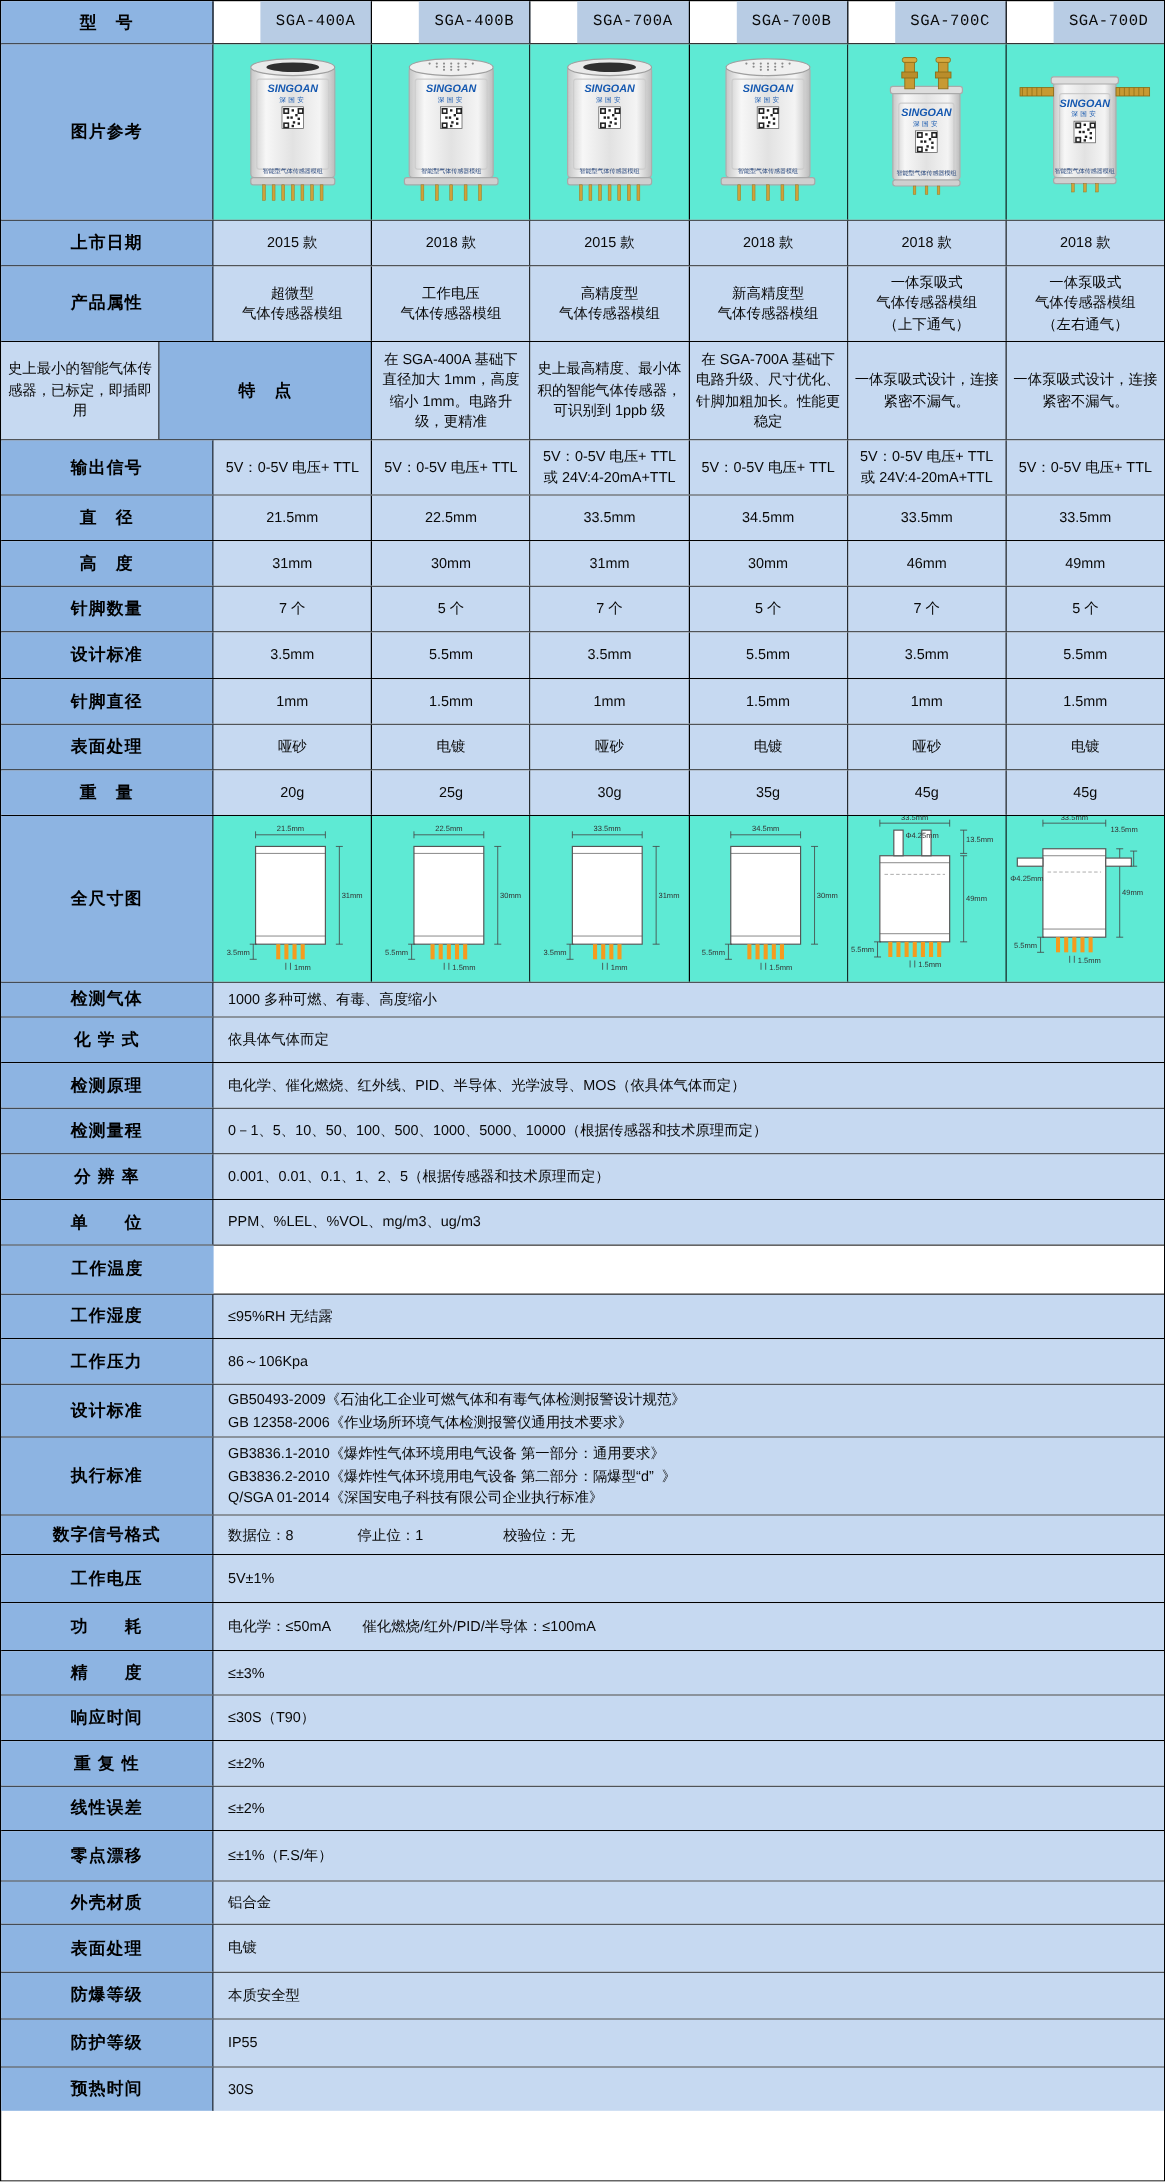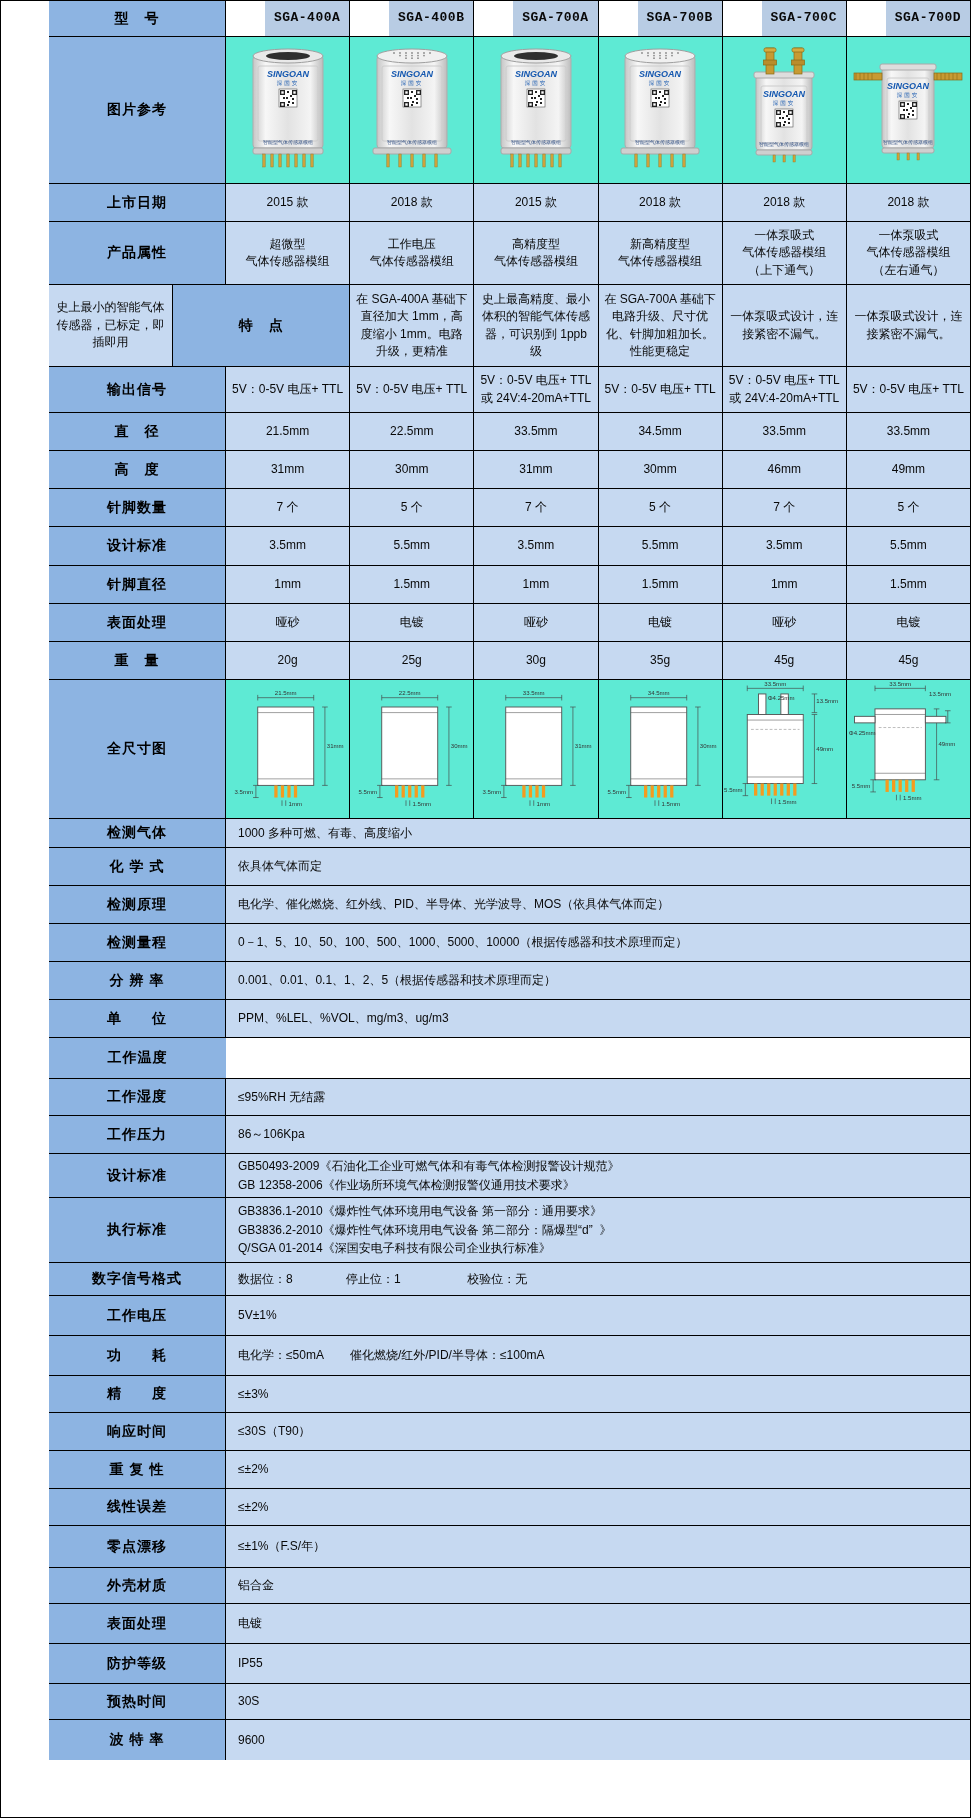--- a/index.html
+++ b/index.html
@@ -1,36 +1,36 @@
 <!DOCTYPE html>
 <html style="--label-bg: #8db4e2; --header-bg: #b8cce4; --cell-bg: #c6d9f1;"><head>
 <meta charset="utf-8">
 <style>
   html,body{margin:0;padding:0;background:#fff;}
   .sheet{
     width:971px;height:1818px;box-sizing:border-box;
     border:1px solid #000;background:#fff;
-    font-family:"Liberation Sans","DejaVu Sans",sans-serif;color:#000;padding-left:48px;
+    font-family:"Liberation Sans","DejaVu Sans",sans-serif;color:#000;
   }
   .row{display:flex;box-sizing:border-box;border-bottom:1px solid #000;}
   .row:last-child{border-bottom:none;}
   .cell{box-sizing:border-box;border-right:1px solid #000;display:flex;align-items:center;justify-content:center;overflow:hidden;}
   .row .cell:last-child{border-right:none;}
   .lab{
     flex:0 0 177px;width:177px;background:var(--label-bg,#8db4e2);
     font-weight:bold;font-size:14px;letter-spacing:1px;text-align:center;line-height:1.25;
   }
   .val{
     flex:1;background:var(--cell-bg,#c6d9f1);
     font-size:12px;text-align:center;white-space:pre-line;line-height:1.45;padding:2px 5px;color:#090909;
   }
   .mv{
     background:var(--header-bg,#b8cce4);
     font-family:"Liberation Mono","DejaVu Sans Mono",monospace;
-    font-weight:bold;font-size:13px;letter-spacing:.5px;white-space:nowrap;margin-left:39px;
+    font-weight:normal;font-size:13px;letter-spacing:.5px;white-space:nowrap;margin-left:39px;
   }
   .photo{background:#5eead4;padding:0;}
   .fullval{
     flex:1;background:var(--cell-bg,#c6d9f1);justify-content:flex-start;
     text-align:left;font-size:12px;line-height:1.55;padding:2px 12px;white-space:pre-wrap;color:#090909;
   }
   .h29{height:29px}.h33{height:33px}.h36{height:36px}.h37{height:37px}.h38{height:38px}
   .h39{height:39px}.h40{height:40px}.h41{height:41px}.h42{height:42px}.h44{height:44px}
   .h46{height:46px}.h63{height:63px}.h65{height:65px}.h82{height:82px}
   .h147{height:147px}.h157{height:139px}
@@ -703,26 +703,26 @@
     <div class="cell fullval">≤±1%（F.S/年）</div>
   </div>
   <div class="row h36">
     <div class="cell lab">外壳材质</div>
     <div class="cell fullval">铝合金</div>
   </div>
   <div class="row h40">
     <div class="cell lab">表面处理</div>
     <div class="cell fullval">电镀</div>
   </div>
+  <div class="row h39">
+    <div class="cell lab">防爆等级</div>
+    <div class="cell fullval">本质安全型</div>
+  </div>
   <div class="row h40">
     <div class="cell lab">防护等级</div>
     <div class="cell fullval">IP55</div>
   </div>
   <div class="row h36">
     <div class="cell lab">预热时间</div>
     <div class="cell fullval">30S</div>
   </div>
-  <div class="row h40">
-    <div class="cell lab">波 特 率</div>
-    <div class="cell fullval">9600</div>
-  </div>
 
 </div>
 
 </body></html>

